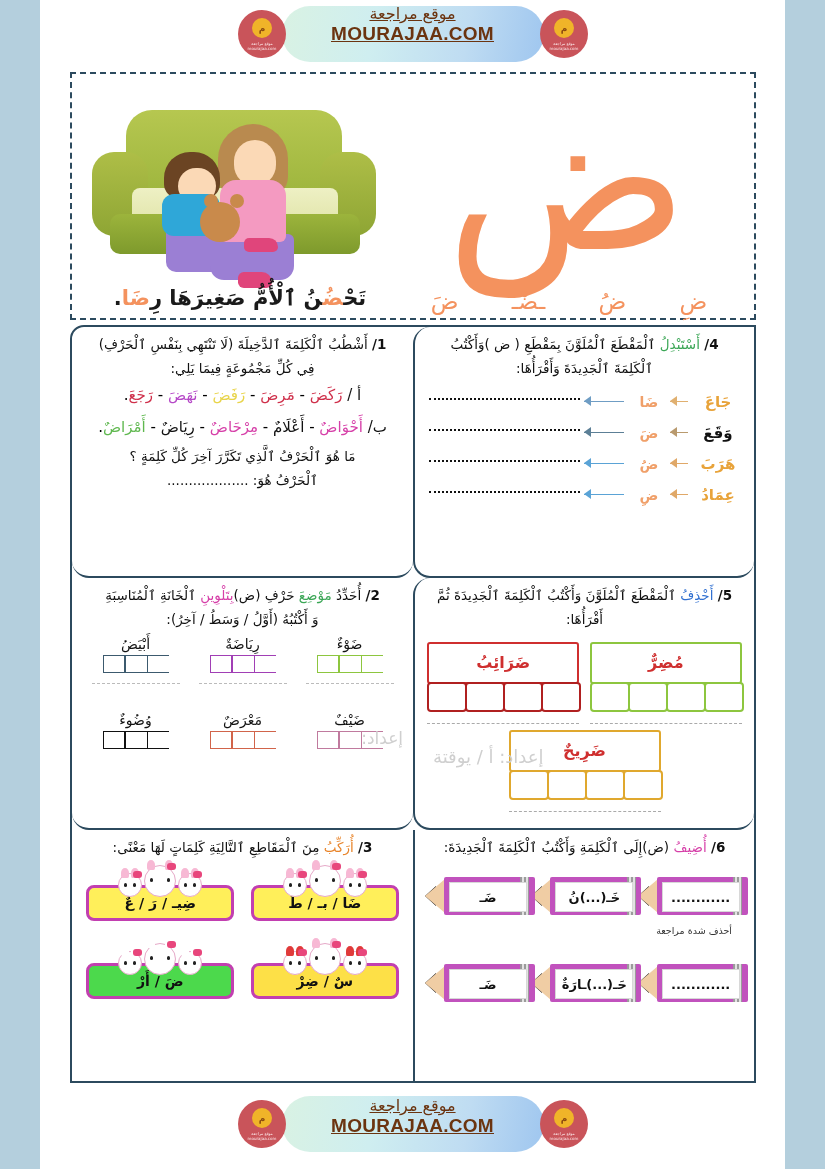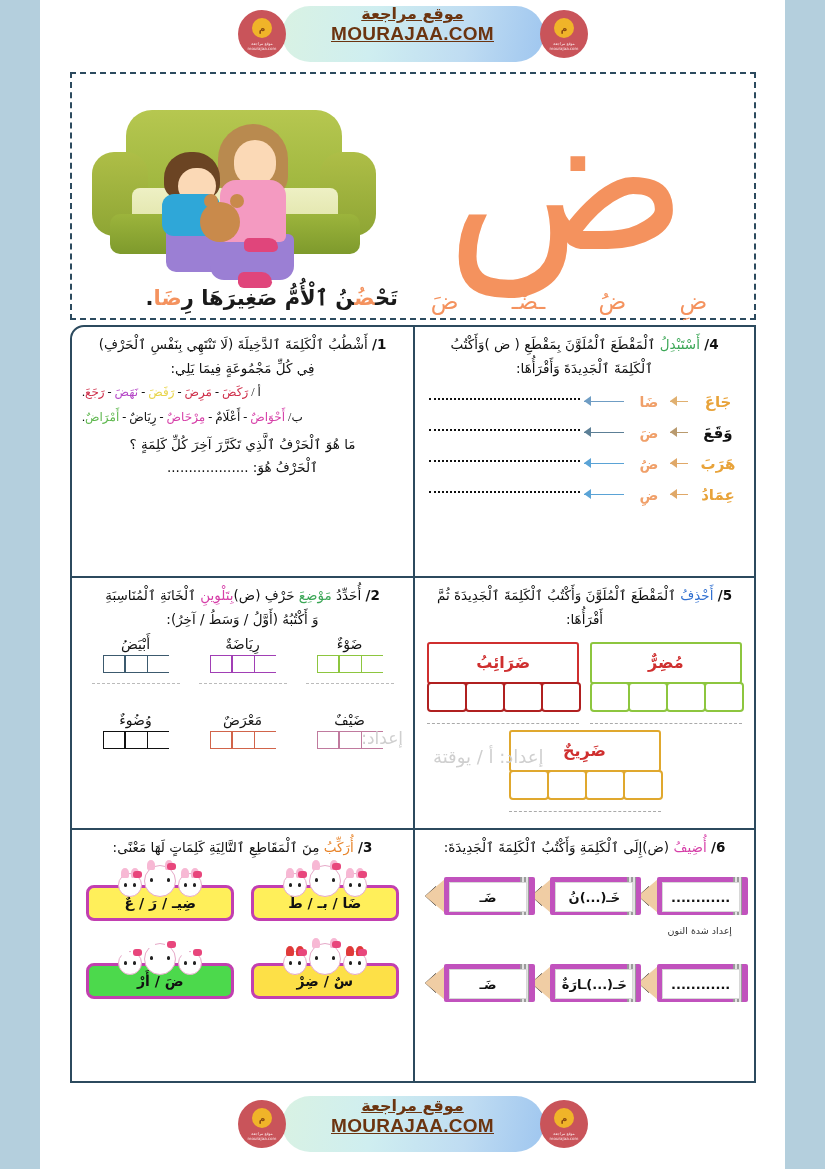--- a/index.html
+++ b/index.html
@@ -25,21 +25,21 @@
     background:linear-gradient(100deg,#d9f2e3 0%,#cfeef0 35%,#bfdcf2 70%,#9fc6ef 100%);
   }
   .banner.bottom .banner-pill{top:8px;}
   .banner-text{
     position:absolute;left:50%;transform:translateX(-50%);
     top:5px;width:340px;text-align:center;
     color:#6b3410;line-height:1.12;
   }
   .banner.bottom .banner-text{top:9px;}
   .banner-text .ar{
-    font-size:16px;font-weight:bold;text-decoration:underline;
+    font-size:16px;font-weight:normal;text-decoration:underline;
     letter-spacing:.5px;display:block;
   }
   .banner-text .en{
     font-size:19px;font-weight:bold;text-decoration:underline;
     letter-spacing:.3px;display:block;font-family:"Liberation Sans",sans-serif;text-align:center;
   }
   .logo{
     position:absolute;top:10px;width:48px;height:48px;border-radius:50%;
     background:#c9545a;display:flex;flex-direction:column;
     align-items:center;justify-content:center;
@@ -93,50 +93,50 @@
     color:#f4925e;font-size:200px;line-height:200px;text-align:center;
     font-family:"DejaVu Sans",sans-serif;
   }
   .letter-forms{
     position:absolute;right:20px;top:214px;width:330px;
     color:#f4925e;font-size:23px;text-align:center;
     display:flex;justify-content:space-around;direction:rtl;
   }
   .sentence{
     position:absolute;left:10px;top:212px;width:316px;
-    text-align:right;font-size:21px;font-weight:bold;color:#1a1a1a;
+    text-align:center;font-size:21px;font-weight:bold;color:#1a1a1a;
     direction:rtl;
   }
   .sentence .hl{color:#f4925e;}
 
   
   .table{
     position:absolute;left:30px;top:325px;width:686px;height:758px;
     border:2px solid #2c4a5e;box-sizing:border-box;
     border-radius:14px 0 0 0;
     display:grid;grid-template-columns:1fr 1fr;grid-template-rows:1fr 1fr 1fr;
   }
   .cell{
     position:relative;box-sizing:border-box;padding:6px 10px;
     direction:rtl;overflow:hidden;
   }
   .cell.bl{border-left:2px solid #2c4a5e;}
-  .cell.bb{border-bottom:2px solid #2c4a5e;}
+  .cell.bb{border-bottom:2px solid #2c4a5e;border-radius:17px;}
   .q{
     font-size:13.5px;line-height:1.75;color:#111;text-align:center;
     direction:rtl;font-weight:500;
   }
   .q .num{font-weight:bold;}
   .q .g{color:#3aa655;}
   .q .b{color:#2f6fd0;}
   .q .o{color:#e8842a;margin-top:43px;}
   .q .p{color:#d63fa8;}
 
   
-  .wordline{font-size:12px;line-height:2.1;text-align:left;direction:rtl;font-family:Liberation Serif, serif;}
+  .wordline{font-size:15px;line-height:2.1;text-align:center;direction:rtl;}
   .c-blk{color:#111;}
   .dots{letter-spacing:1px;}
 
   
   .row4{display:flex;align-items:center;justify-content:flex-start;
     direction:rtl;height:31px;font-size:15px;font-weight:bold;}
   .row4 .w{width:52px;text-align:center;}
   .row4 .syl{width:42px;text-align:center;font-size:14px;}
   .row4 .blank{flex:1;border-bottom:2.5px dotted #111;height:1px;margin:0 4px 6px 4px;}
   .arrow{position:relative;width:44px;height:12px;}
@@ -498,21 +498,21 @@
           <div class="panel">خَـ(...)نُ</div>
         </div>
         <div class="pencil">
           <div class="lead"></div>
           <div class="tip"></div>
           <div class="body"></div>
           <div class="ferr"></div>
           <div class="panel">ضَـ</div>
         </div>
       </div>
-      <div class="note6" style="margin-top:6px;margin-right:12px;">إعداد شدة النون</div>
+      <div class="note6" style="margin-top:6px;margin-right:12px;">أحذف شدة مراجعة</div>
       <div style="display:flex;justify-content:space-between;margin-top:24px;">
         <div class="pencil">
           <div class="lead"></div>
           <div class="tip"></div>
           <div class="body"></div>
           <div class="ferr"></div>
           <div class="panel">............</div>
         </div>
         <div class="pencil">
           <div class="lead"></div>

